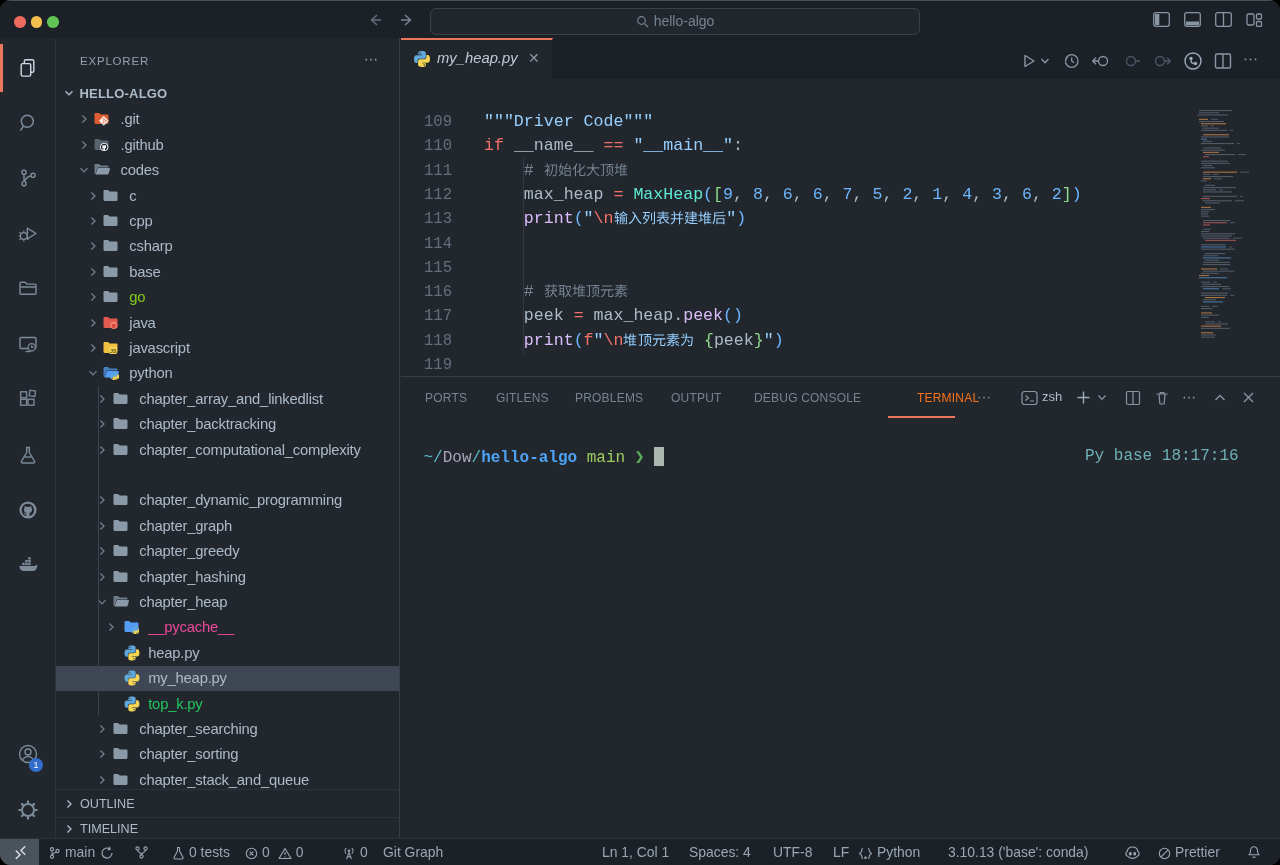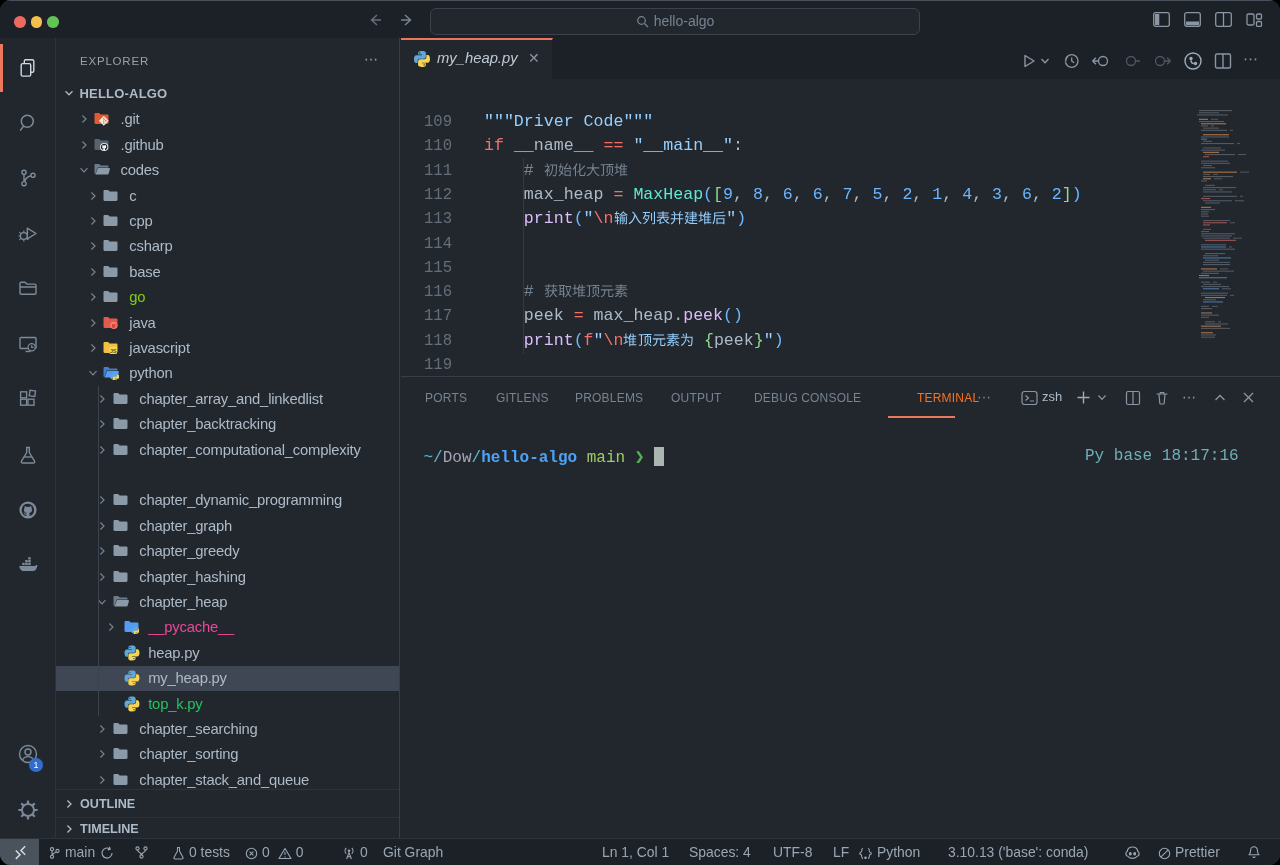--- a/index.html
+++ b/index.html
@@ -16,21 +16,21 @@
 #actbadge{position:absolute;left:29px;top:720px;width:14px;height:14px;border-radius:50%;background:#316dca;color:#fff;font-size:9px;text-align:center;line-height:14px}
 #actaccent{position:absolute;left:0;top:44px;width:2.5px;height:48px;background:#ec775c}
 
 #sidebar{position:absolute;left:56px;top:38px;width:344px;bottom:27px;background:#22272e;border-right:1px solid #373e47}
 #expl{position:absolute;left:24px;top:17px;font-size:11.5px;letter-spacing:.8px;color:#95a1ad}
 #expldots{position:absolute;right:20px;top:13px;color:#95a1ad;font-size:14px;letter-spacing:1px}
 .trow{position:absolute;left:0;right:0;height:25.4px;color:#adbac7;font-size:14.8px}
 .trow .lbl{position:absolute;top:50%;transform:translateY(-50%);white-space:nowrap;letter-spacing:-0.2px}
 .trow .chev{position:absolute;top:50%;transform:translateY(-50%);color:#768390}
 .trow .ico{position:absolute;top:50%;transform:translateY(-50%);width:16px;height:16px}
-.sect{position:absolute;left:0;right:0;height:28px;border-top:1px solid #2d333b;color:#adbac7;font-weight:bold;font-size:12.6px}
+.sect{position:absolute;left:0;right:0;height:28px;border-top:1px solid #2d333b;color:#adbac7;font-weight:normal;font-size:12.6px}
 #tabstrip{position:absolute;left:401px;top:38px;right:0;height:41px;background:#1c2128}
 #tab1{position:absolute;left:0;top:0;width:152px;height:41px;background:#22272e;border-top:2.5px solid #ec775c;border-right:1px solid #1c2128}
 #tab1 .tlabel{position:absolute;left:36px;top:10px;font-style:italic;font-size:14.8px;color:#c0cad4}
 #tab1 .tclose{position:absolute;left:127px;top:10px;color:#8b97a3;font-size:14px}
 #breadcrumbs{position:absolute;left:401px;top:79px;right:0;height:28px;background:#22272e;color:#768390;font-size:14px}
 #code{position:absolute;left:401px;top:107px;right:0;height:269px;background:#22272e;font-family:"Liberation Mono",monospace;font-size:16.6px}
 .cl{position:absolute;left:0;height:24.3px;line-height:24.3px;white-space:pre}
 .ln{position:absolute;width:51px;text-align:right;color:#636e7b;height:24.3px;line-height:24.3px;font-size:15.6px}
 #indentguide{position:absolute;background:#323943;width:1px}
 

